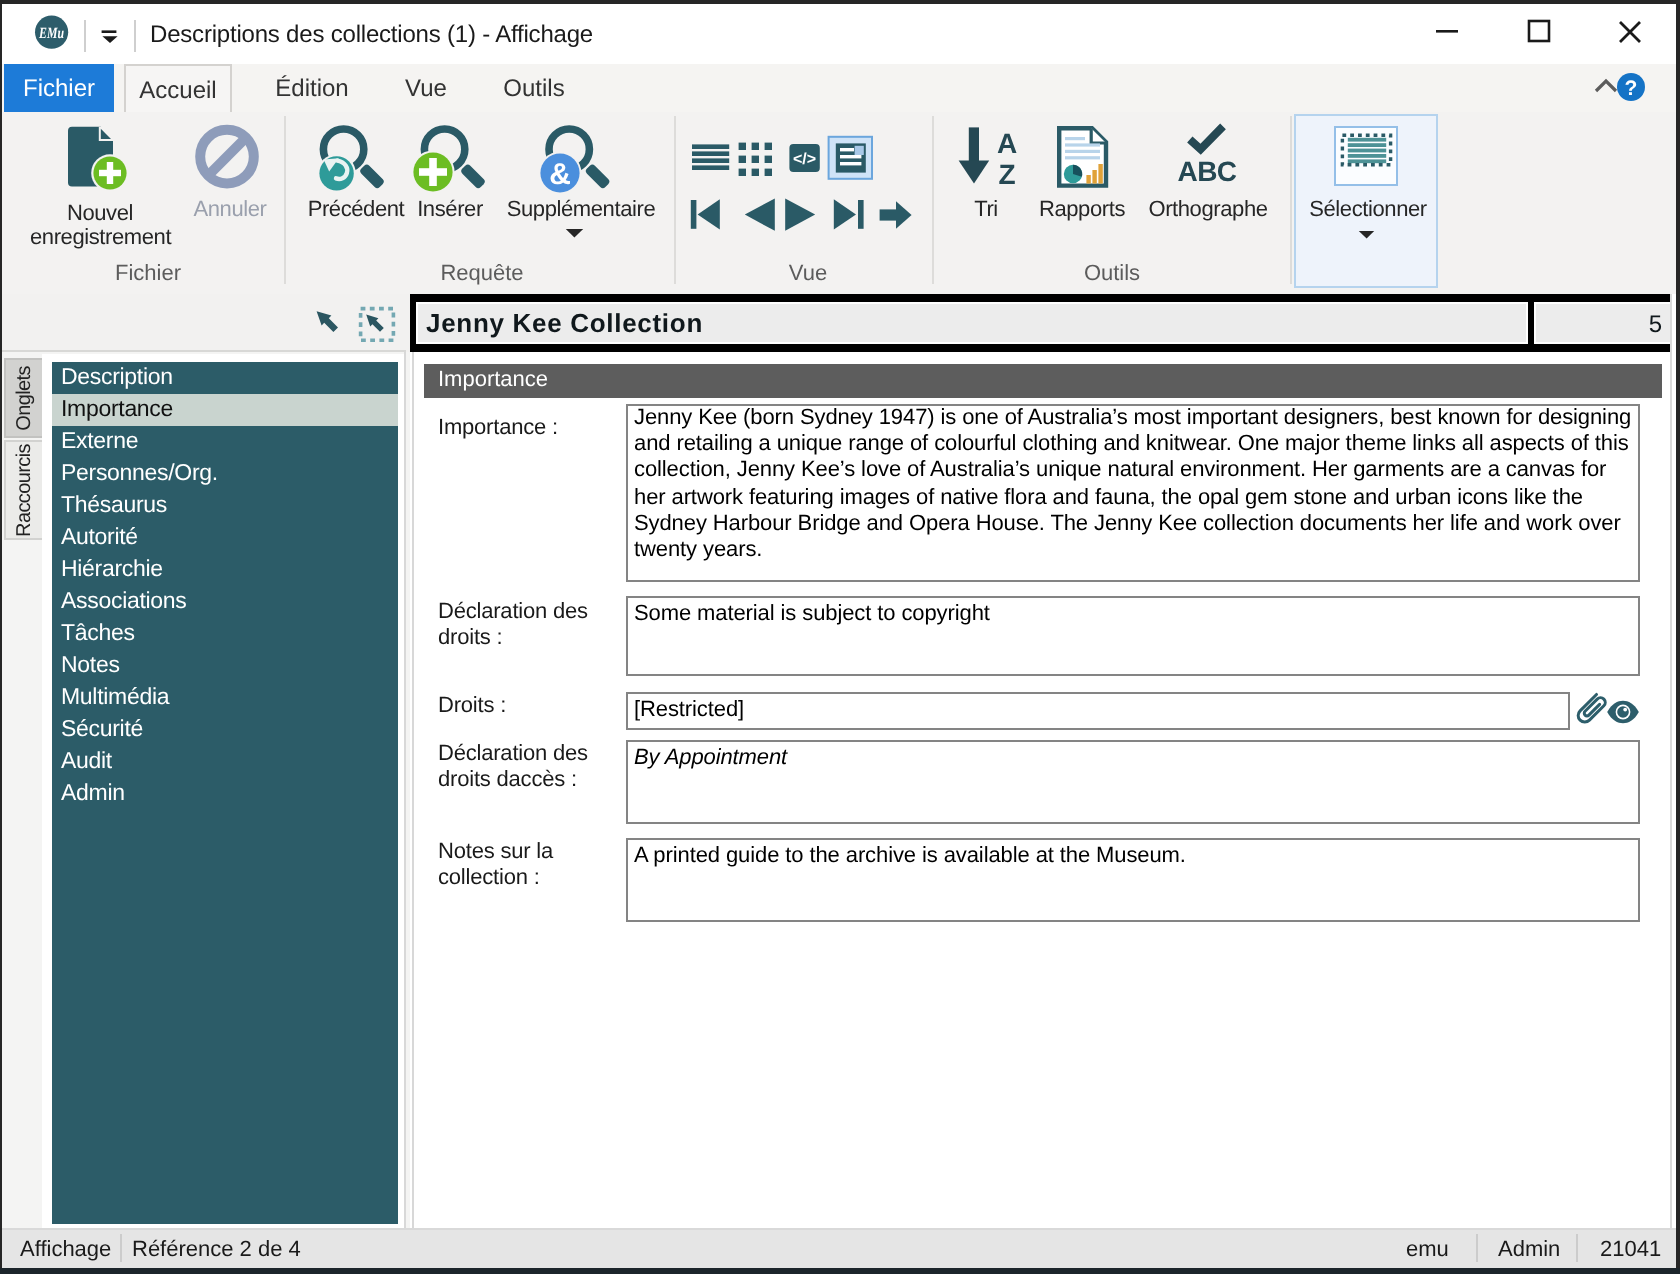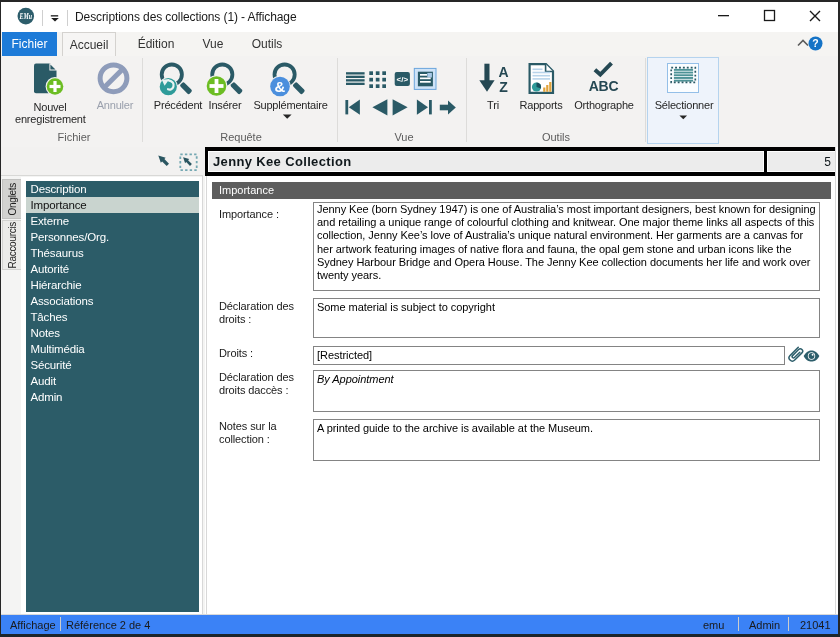--- a/index.html
+++ b/index.html
@@ -38,21 +38,21 @@
 .row { height:16px; line-height:16px; color:#fff; font-size:11.5px; padding-left:4.5px; letter-spacing:-0.15px; }
 .row.sel { background:#c9d4cf; color:#111; }
 
 #form { position:absolute; left:208px; top:176px; width:627px; height:439px; background:#fff; }
 #fsep1 { position:absolute; left:202px; top:176px; width:1px; height:439px; background:#d8d8d8; }
 #fsep2 { position:absolute; left:206px; top:176px; width:1px; height:439px; background:#d8d8d8; }
 #fhead { position:absolute; left:212px; top:182px; width:619px; height:17px; background:#5d5d5d; color:#fff; font-size:11px; line-height:17px; padding-left:7px; }
 .flabel { position:absolute; font-size:11px; color:#1a1a1a; line-height:13px; letter-spacing:-0.1px; }
 .fbox { position:absolute; left:313px; width:507px; border:1px solid #848484; background:#fff; font-size:11px; color:#000; line-height:13.2px; padding:2px 3px; letter-spacing:-0.05px; }
 
-#statusbar { position:absolute; left:1px; top:614px; width:837px; height:20px; background:#3b82f6; border-top:1px solid #d9d9d9; font-size:11px; color:#1a1a1a; }
+#statusbar { position:absolute; left:1px; top:614px; width:837px; height:20px; background:#e5e5e5; border-top:1px solid #d9d9d9; font-size:11px; color:#1a1a1a; }
 #statusbar .it { position:absolute; top:4px; }
 #statusbar .sep { position:absolute; top:2px; width:1px; height:14px; background:#cccccc; }
 #bbar { position:absolute; left:0px; top:634px; width:840px; height:3px; background:#1c252b; }
 .ico { position:absolute; }
 </style>
 </head>
 <body>
 <div id="brd-t"></div>
 <div id="brd-l"></div>
 <div id="brd-r"></div>

